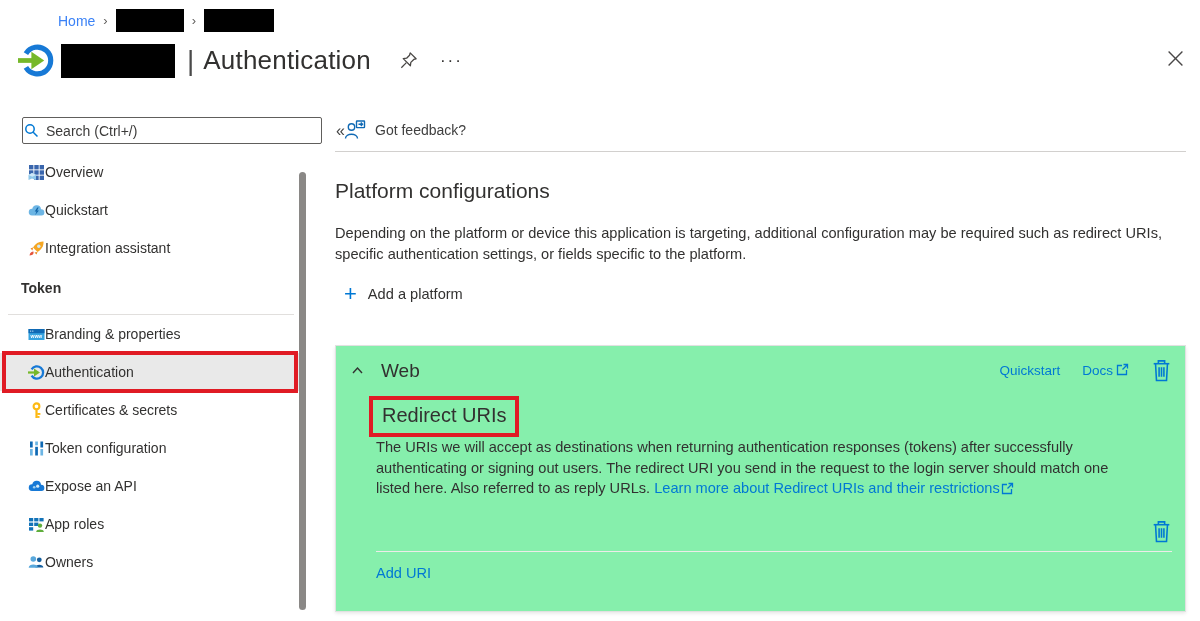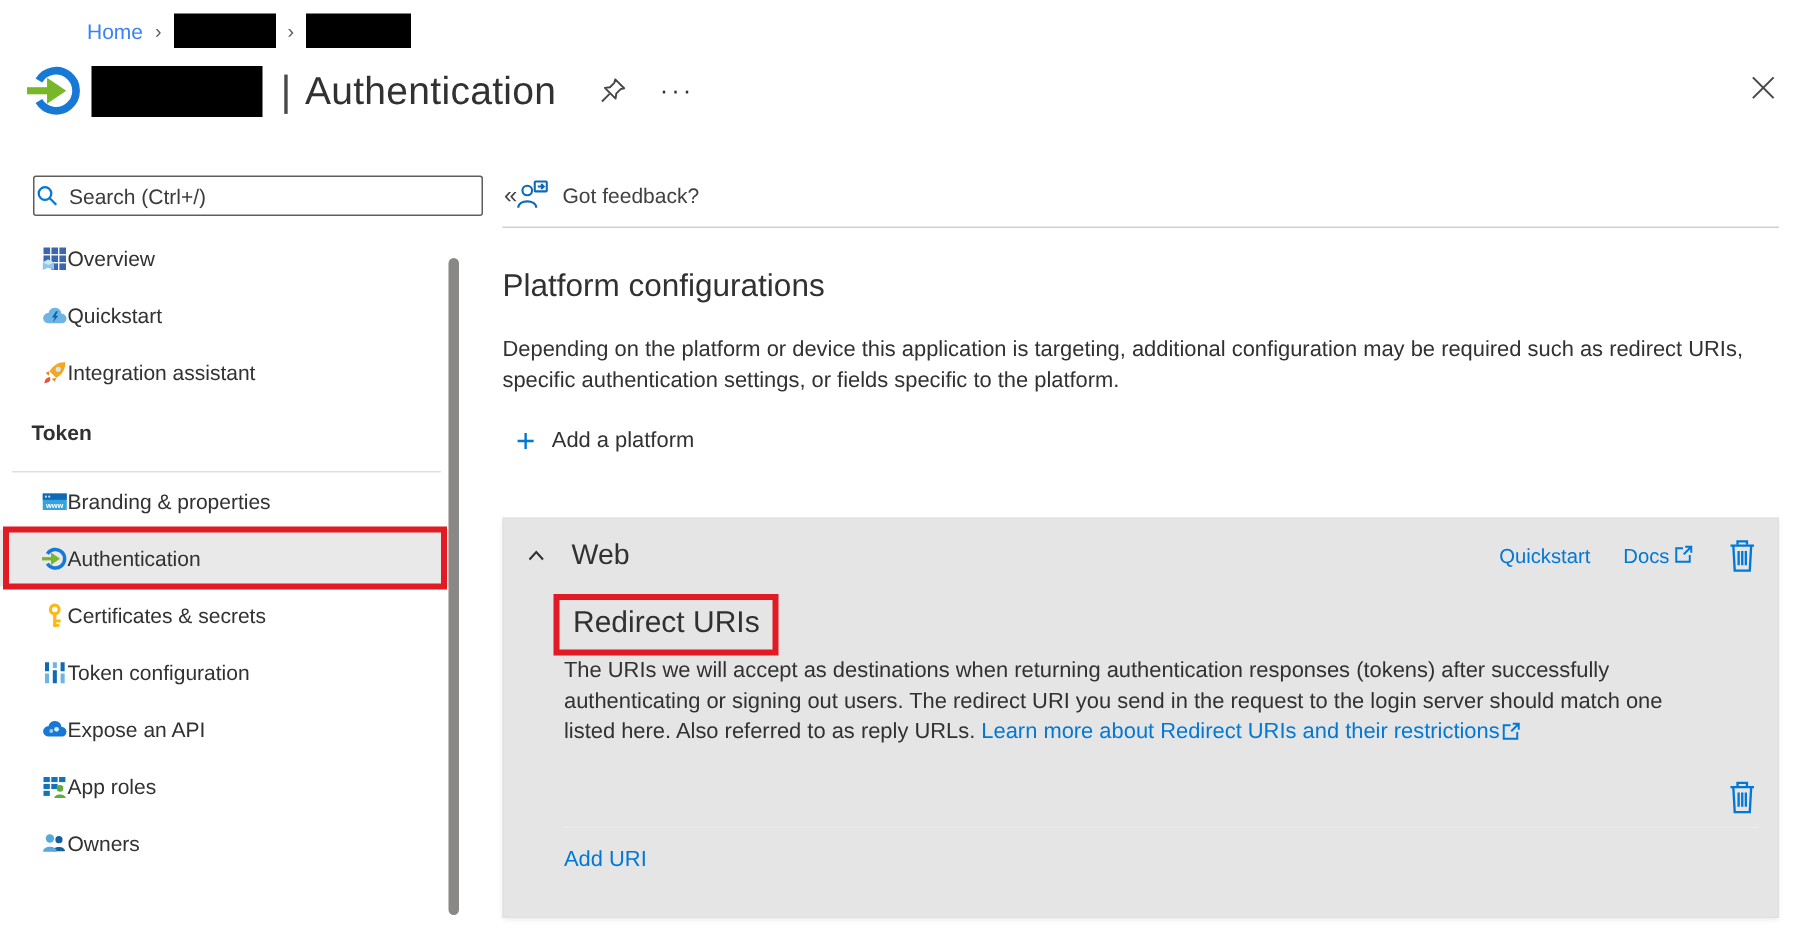--- a/index.html
+++ b/index.html
@@ -49,21 +49,21 @@
     font-size:14px; color:#404040; cursor:pointer; }
   .main-divider { position:absolute; top:151px; left:335px; right:14px; border-top:1px solid #d2d0ce; }
   .main-heading { position:absolute; top:179px; left:335px; font-size:21px; font-weight:400; color:#323130;text-align:right; }
   .main-desc { position:absolute; top:223px; left:335px; width:827px; font-size:14.6px;
     line-height:21px; color:#323130; text-align:justify; }
   .add-platform { position:absolute; top:285px; left:344px; display:flex; align-items:center; gap:11px;
     cursor:pointer; font-size:14.6px; color:#323130; }
   .plus-glyph { color:#0078d4; font-size:22px; font-weight:300; line-height:18px; }
 
   
-  .panel { position:absolute; top:345px; left:335px; width:851px; height:267px; background:#e5e5e5;
+  .panel { position:absolute; top:345px; left:335px; width:851px; height:267px; background:#86efac;
     border:1px solid #e1e1e1; box-shadow:0 1.6px 3.6px rgba(0,0,0,.1); }
   .panel-header { position:absolute; top:13px; left:15px; right:13px; display:flex; align-items:center; }
   .panel-chevron { display:flex; cursor:pointer; }
   .panel-title { margin-left:17px; font-size:19px; color:#323130; }
   .panel-links { margin-left:auto; display:flex; align-items:center; gap:22px; }
   .panel-link { color:#0078d4; font-size:13.5px; text-decoration:none; cursor:pointer;
     display:flex; align-items:center; gap:2px; }
   .trash-btn { display:flex; cursor:pointer; }
   .redirect-label-box { position:absolute; top:50px; left:33px; border:4px solid #e01b24;
     padding:4px 9px 6px 9px; font-size:20px; color:#323130; }

